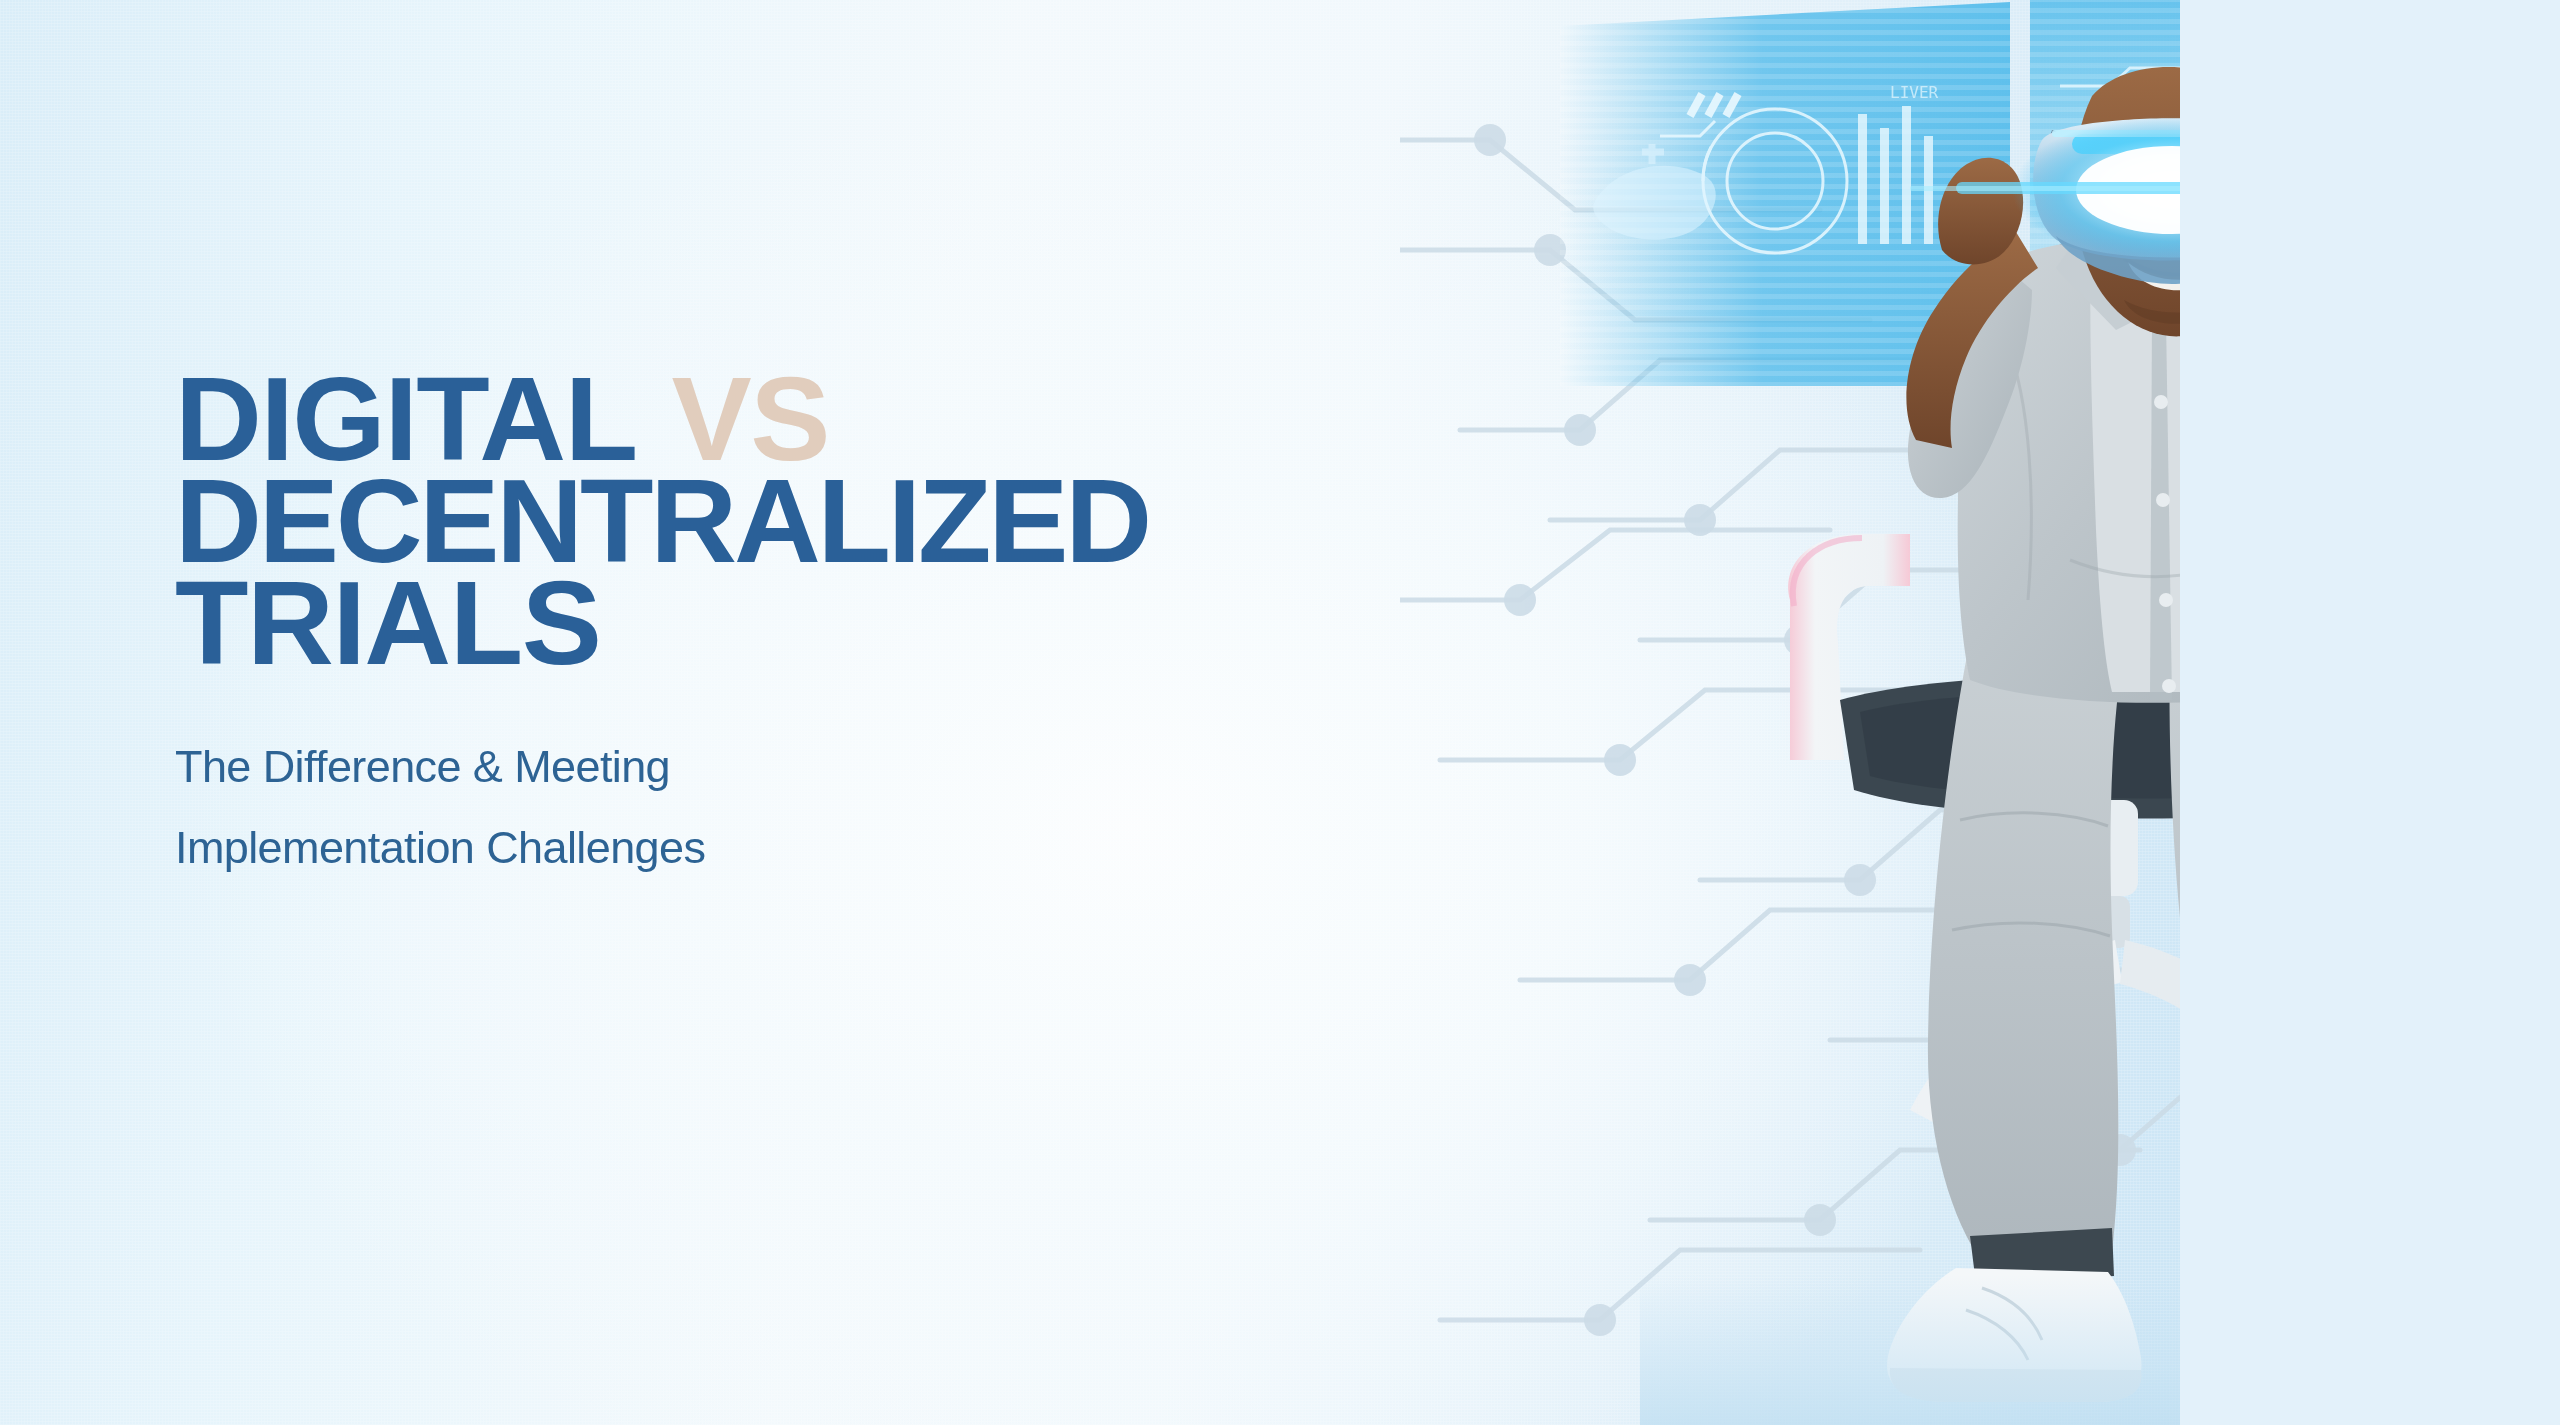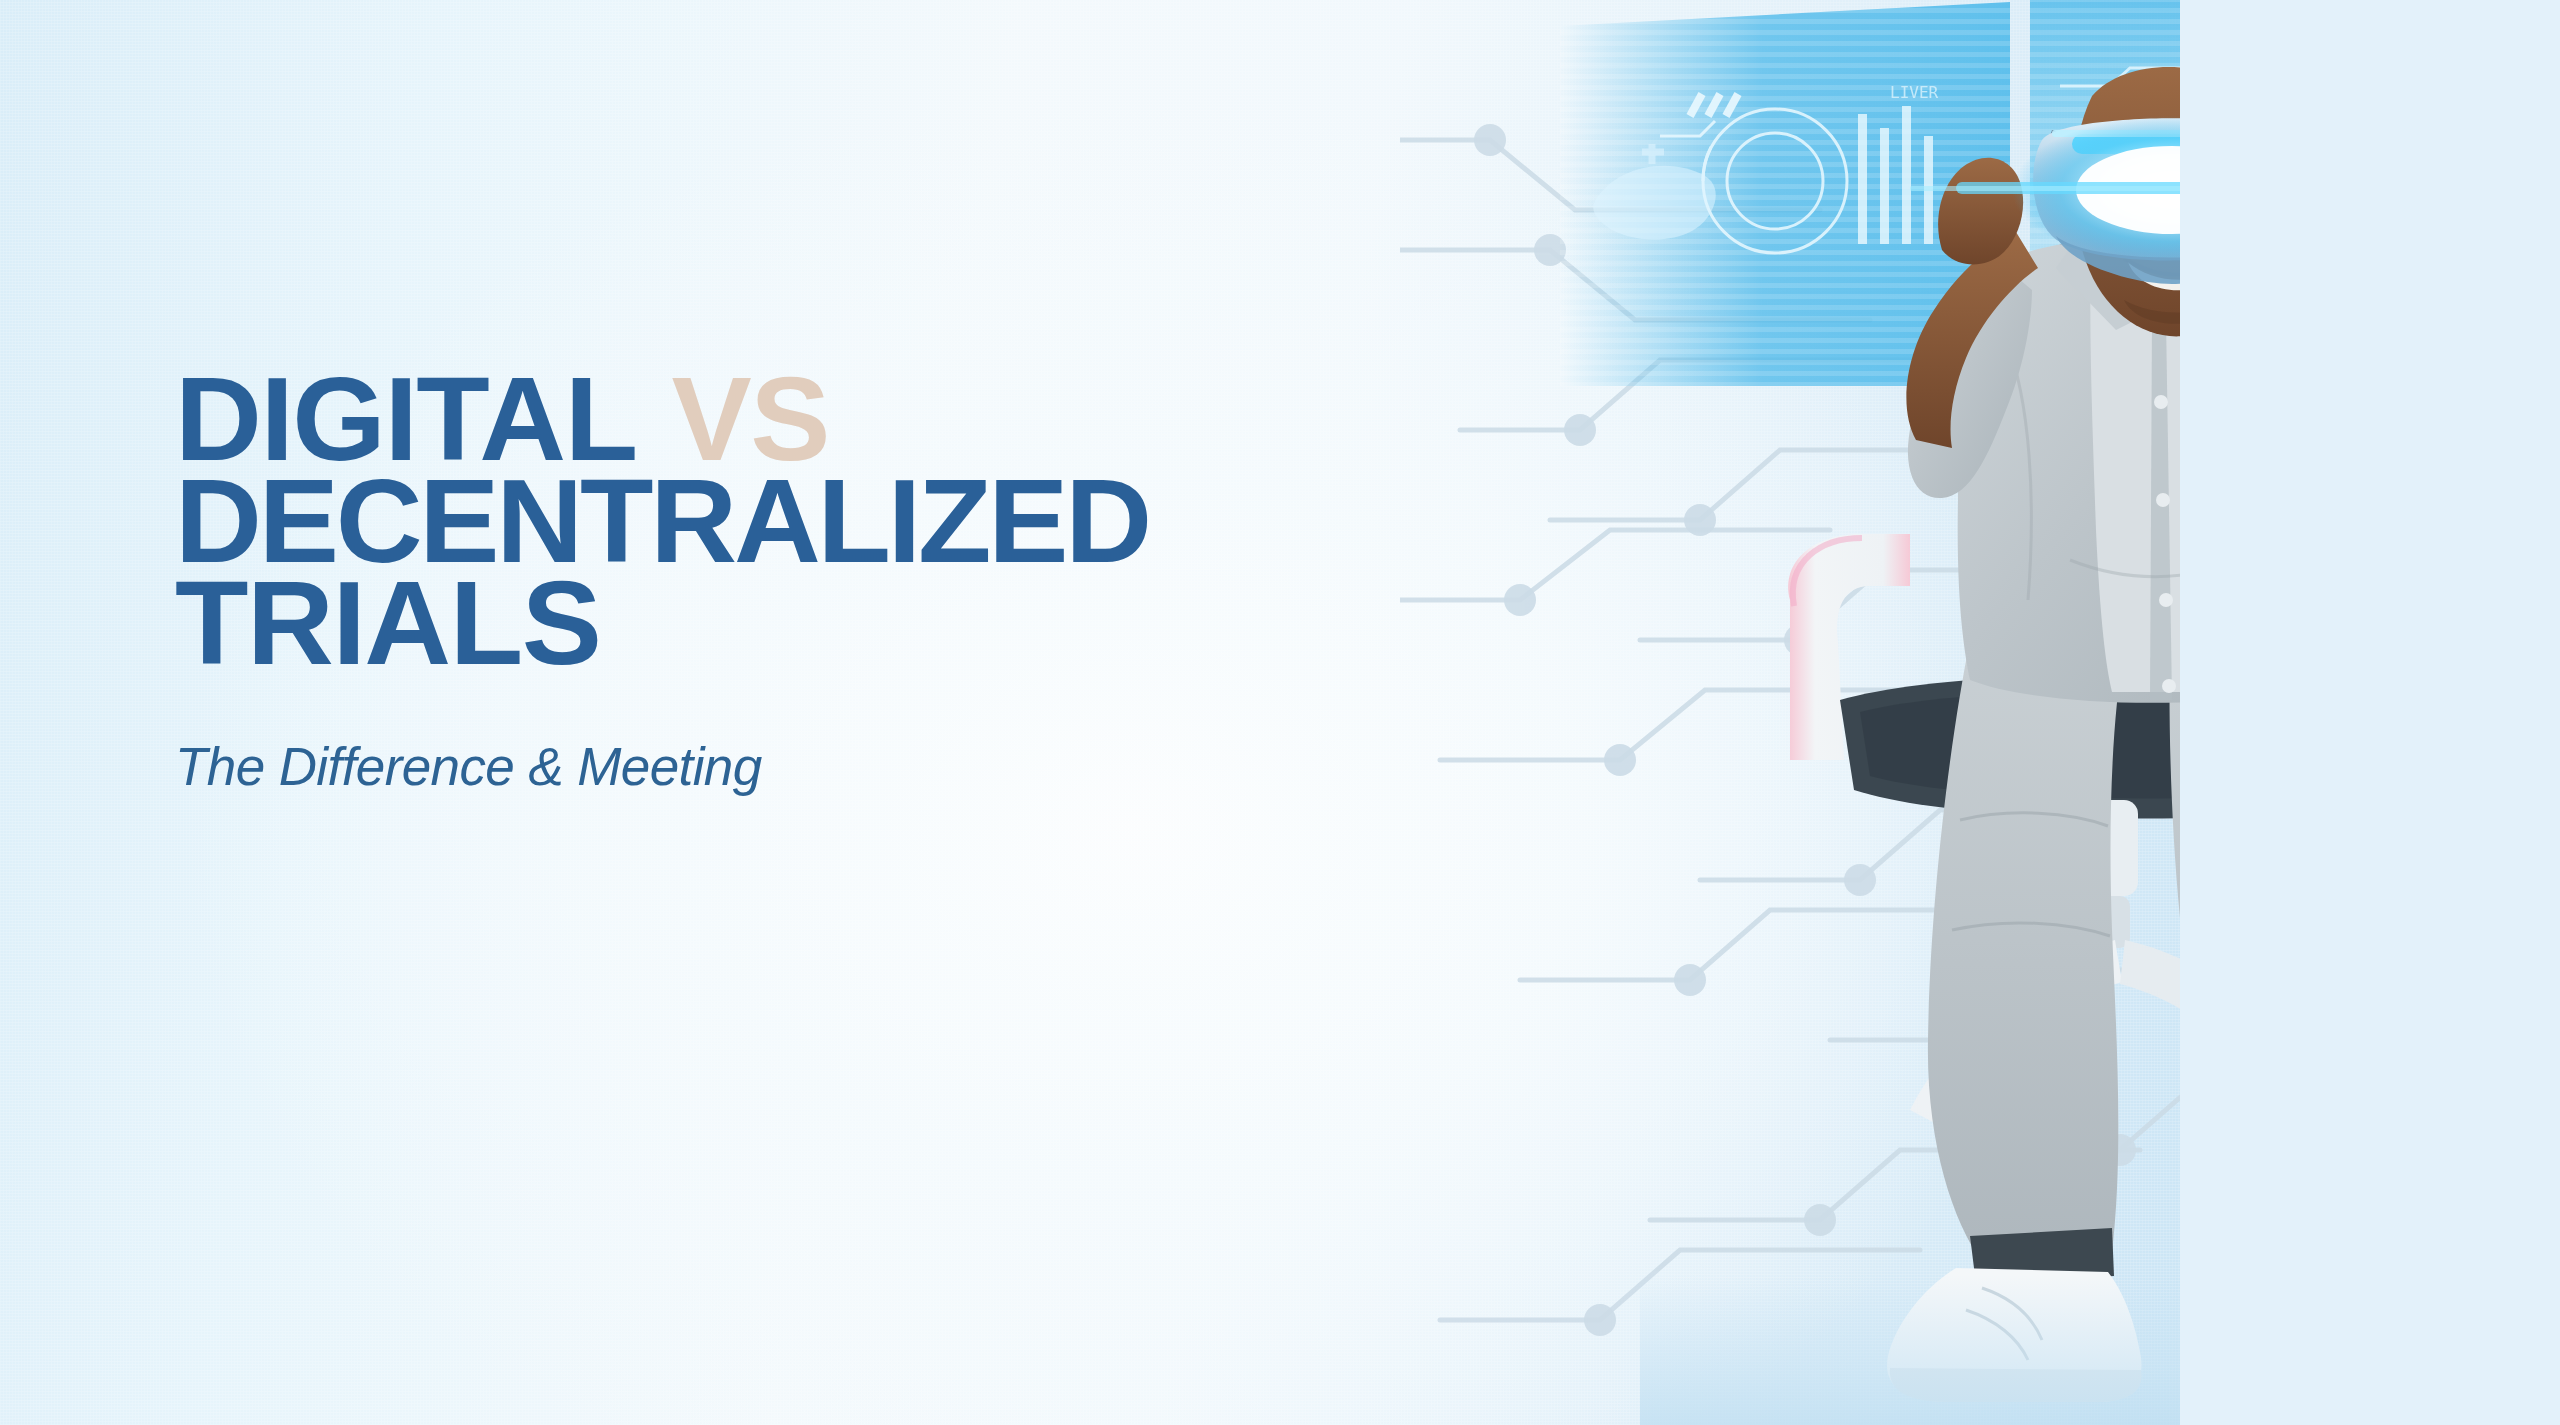--- a/index.html
+++ b/index.html
@@ -48,25 +48,24 @@
     transform:scaleX(1.02);
     transform-origin:left center;
   }
   .hl .vs { color:#e1cdbd; margin-left:34px; }
   .hl-row2 { letter-spacing:-3.2px; }
 
   .sub {
     margin-top:52px;
     font-family:"Liberation Sans", sans-serif;
     font-weight:500;
-    font-size:53px;
+    font-size:45px;
     line-height:81px;
     letter-spacing:-.6px;
     color:#2d6394;
-    font-style:italic;
   }
 
   
   #subject { position:absolute; left:1720px; top:0px; width:840px; height:1425px; }
 
   .sc-gloss { position:absolute; inset:0; pointer-events:none; }
 
   
   #floor {
     position:absolute; left:1640px; bottom:0; width:920px; height:150px;
@@ -415,16 +414,17 @@
 
   <div id="textblock">
     <div class="hl">
       <span>DIGITAL</span><span class="vs">VS</span>
     </div>
     <div class="hl hl-row2">DECENTRALIZED</div>
     <div class="hl">TRIALS</div>
 
     <div class="sub">
       <div>The Difference &amp; Meeting</div>
+      <div>Implementation Challenges</div>
     </div>
   </div>
 
 </div>
 
 </body></html>

